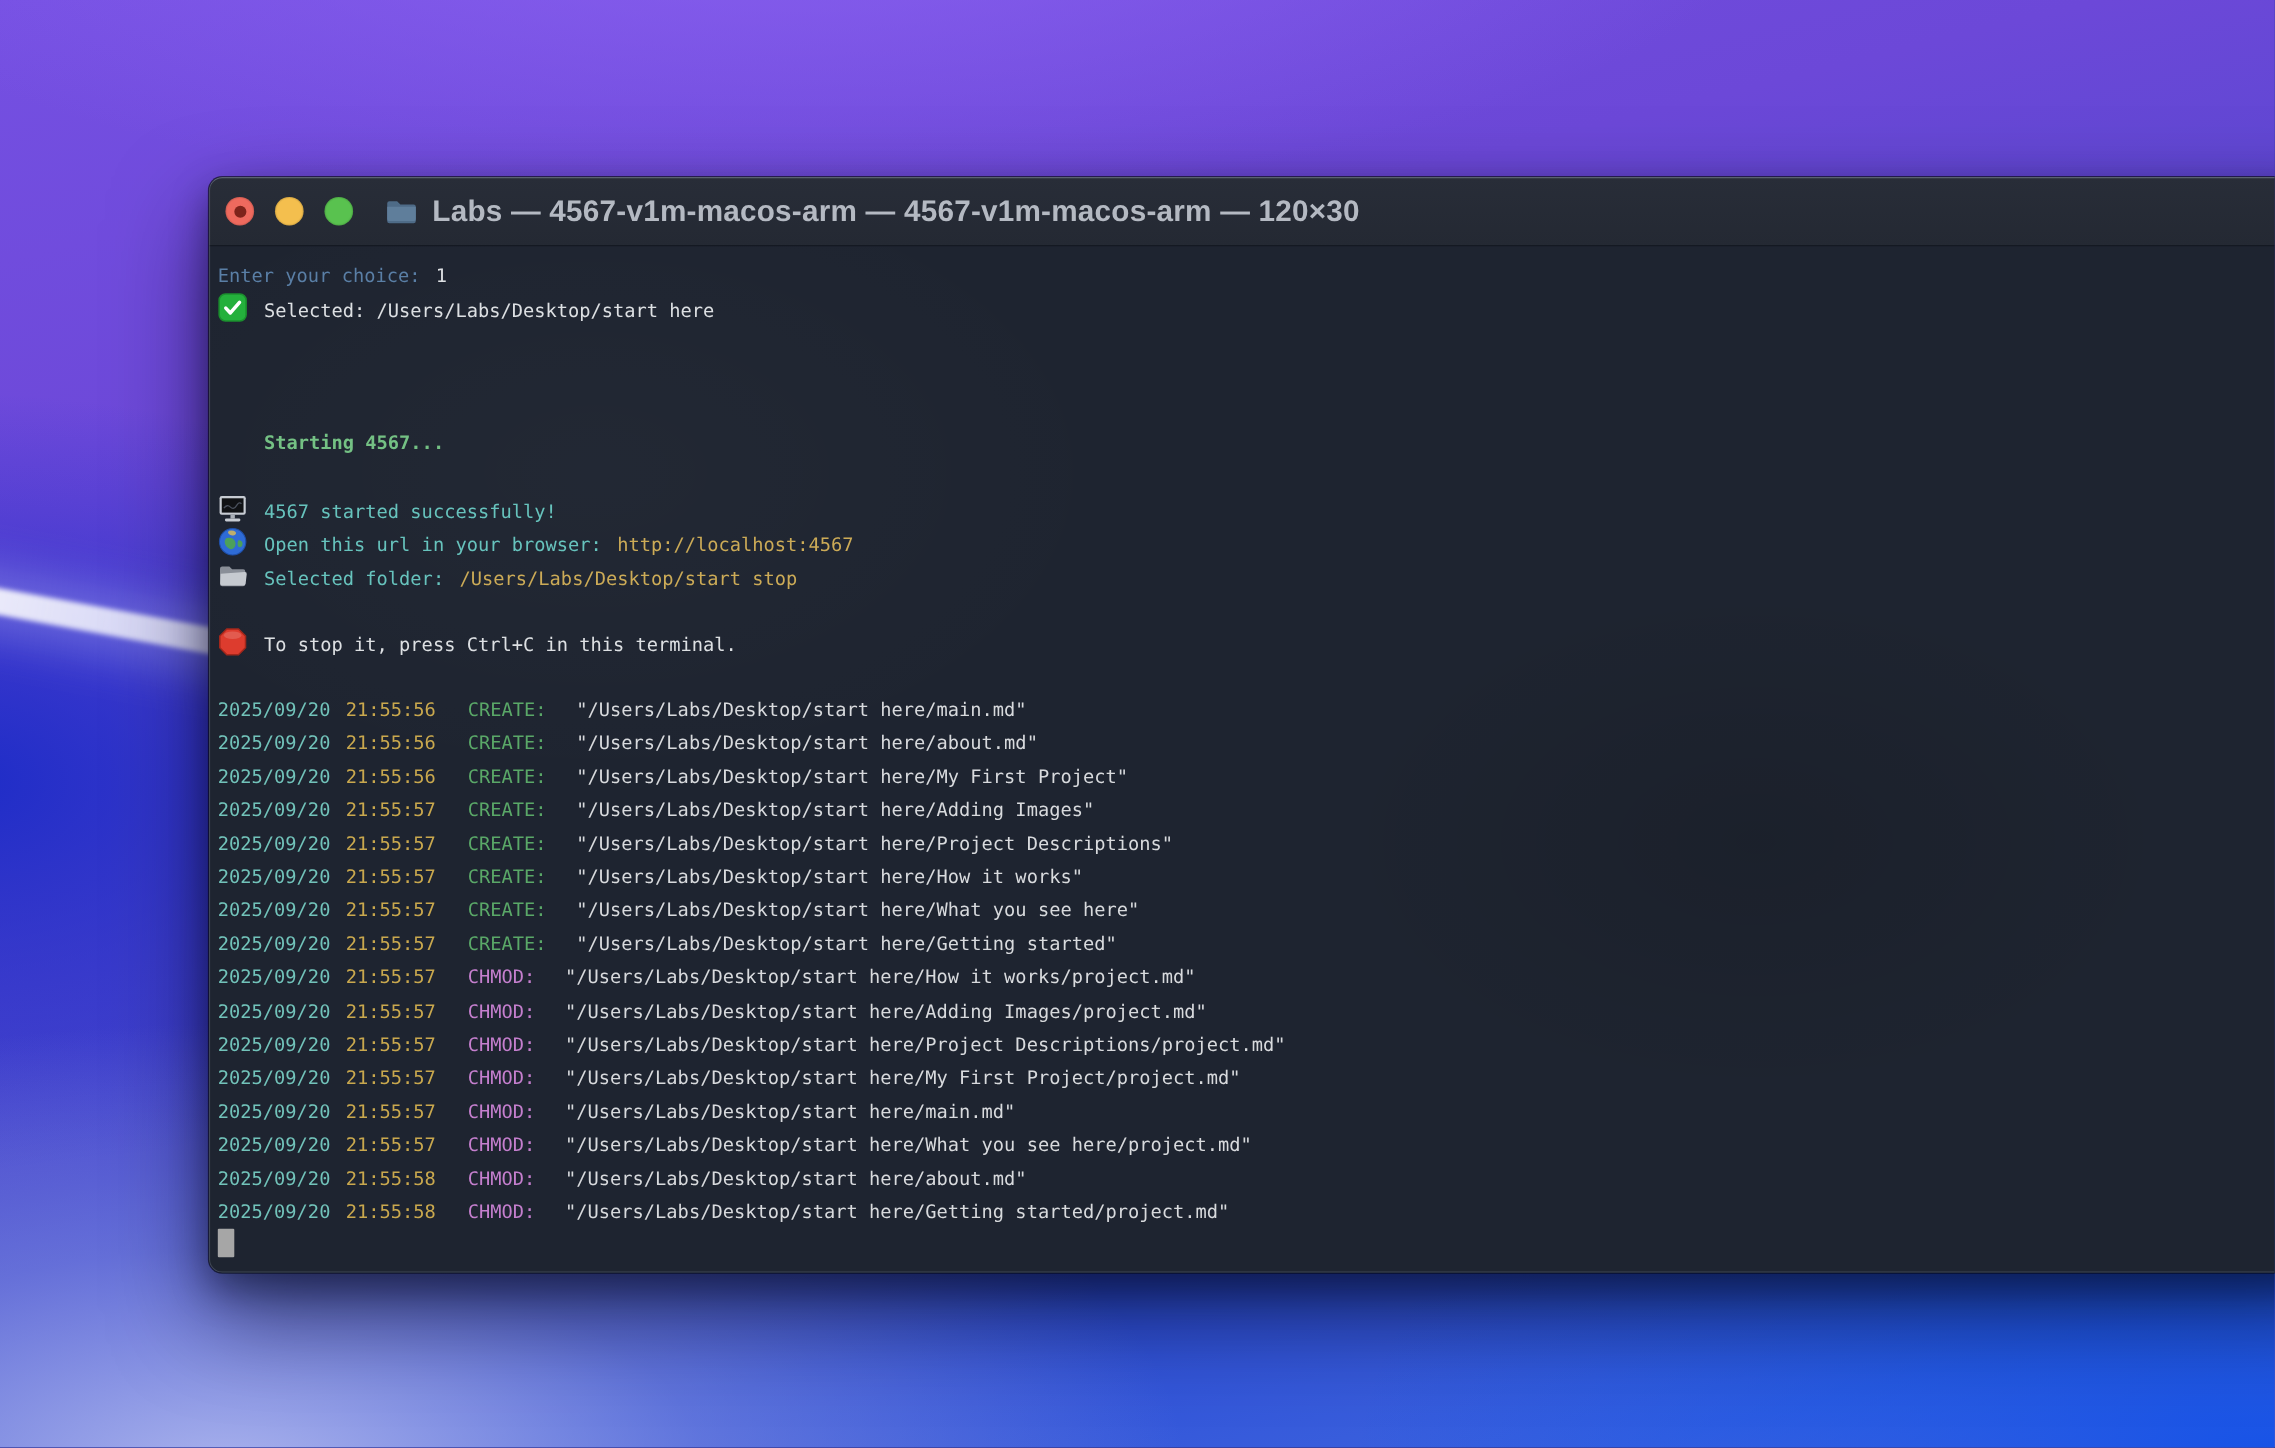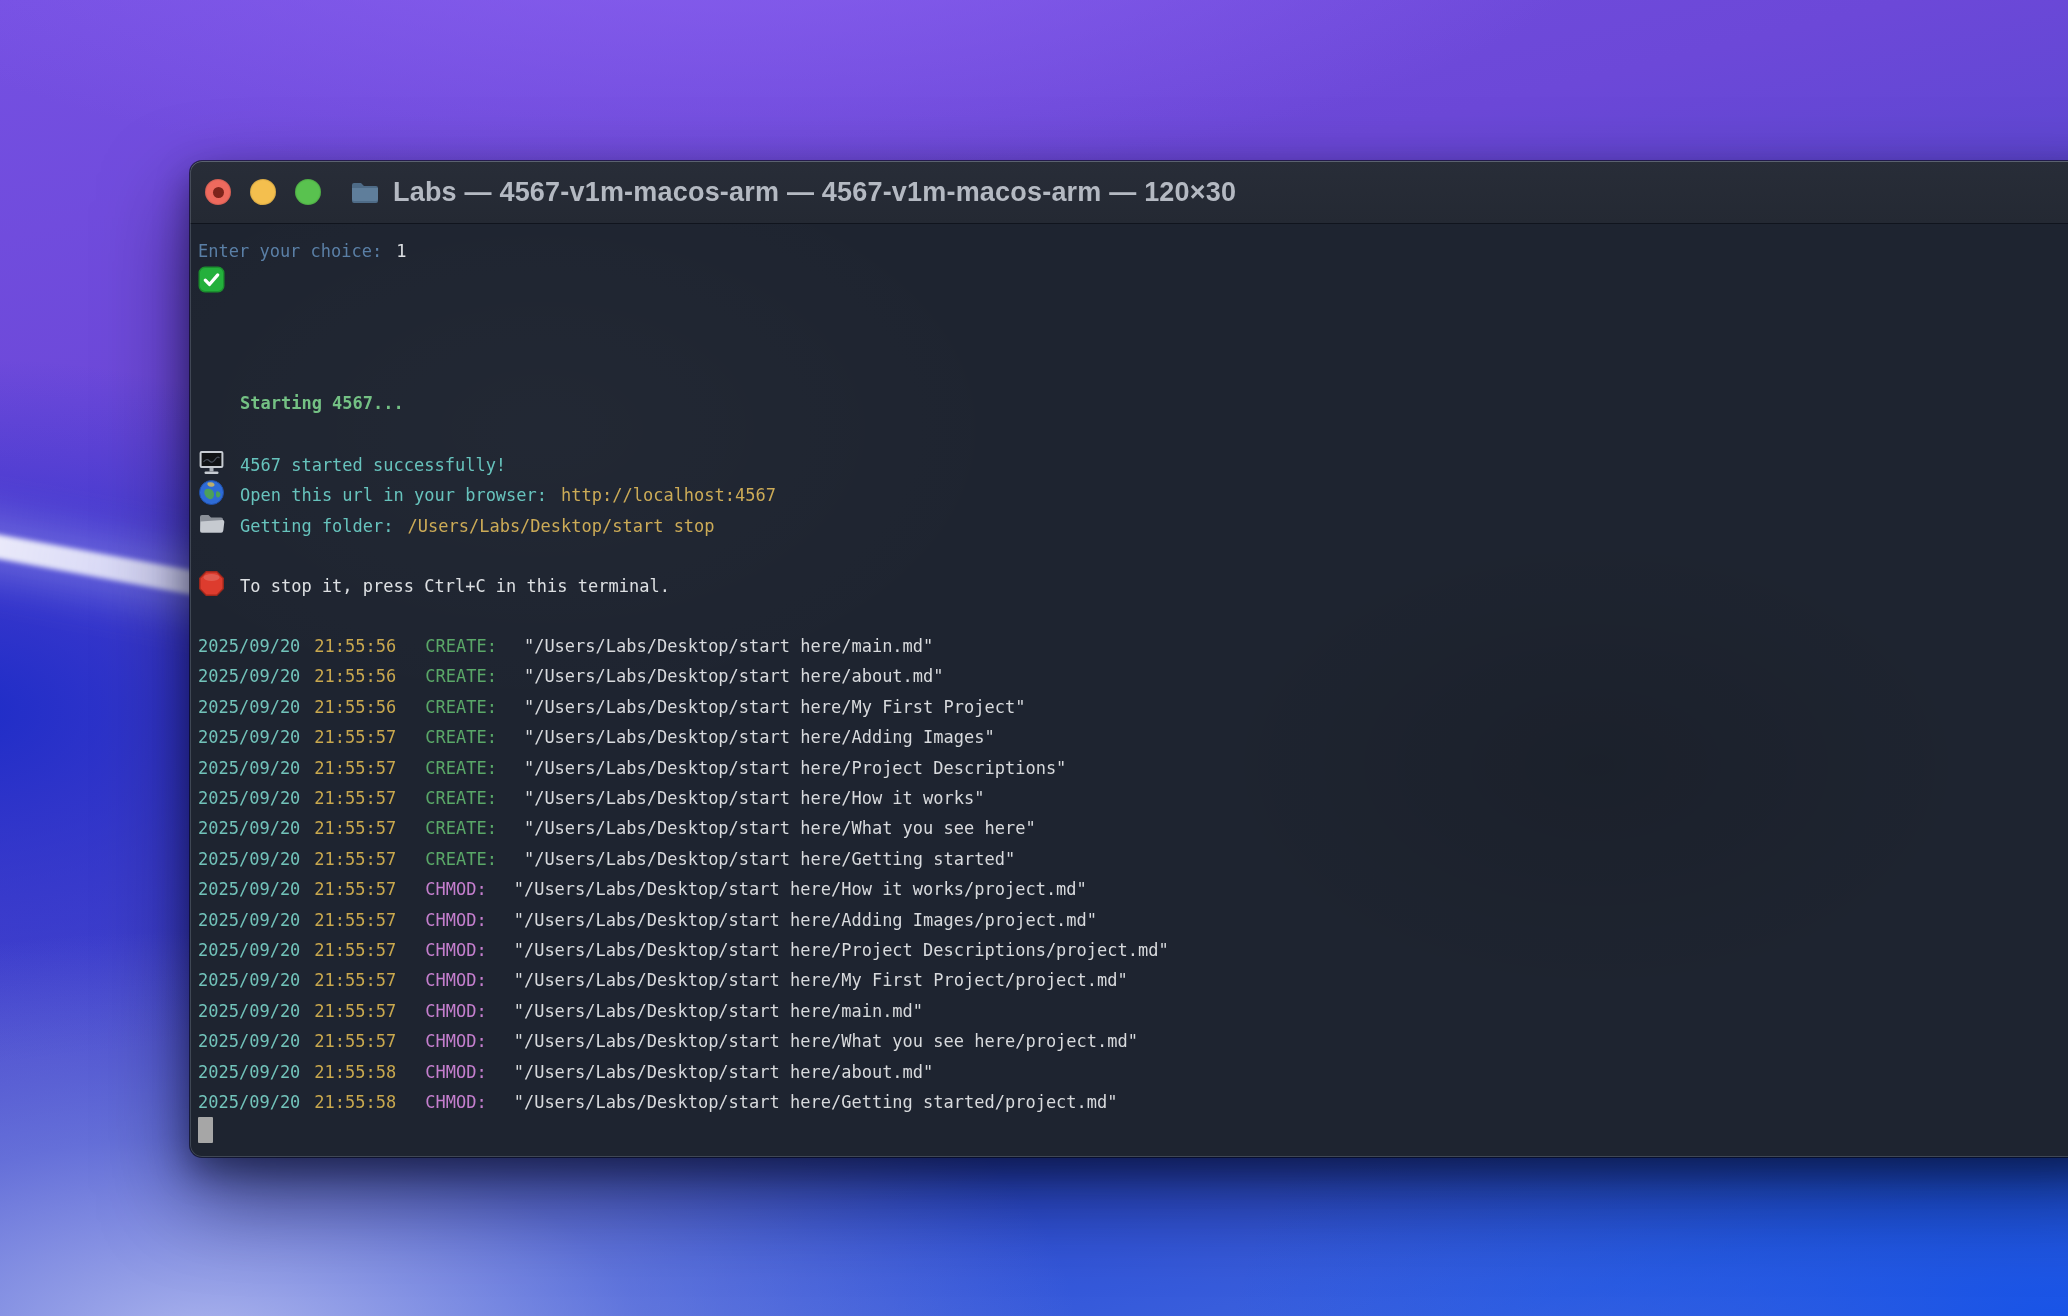--- a/index.html
+++ b/index.html
@@ -116,21 +116,21 @@
       </div>
     </div>
 
     <div class="screen">
 
       <div class="row"><span class="c-prompt gap">Enter your choice:</span><span class="c-white">1</span></div>
 
       <div class="row"><span class="icn"><svg width="27" height="27" viewBox="0 0 26 26">
               <rect x="1.2" y="1.2" width="23.6" height="23.6" rx="5.5" fill="#24b03c" stroke="#1b8f2e" stroke-width="1.4"></rect>
               <path d="M7 13.6 l4 4.2 L19 8.6" fill="none" stroke="#ffffff" stroke-width="3.1" stroke-linecap="round" stroke-linejoin="round"></path>
-            </svg></span></div>
+            </svg></span><span class="c-white">Selected: /Users/Labs/Desktop/start here</span></div>
 
       <div class="row"></div>
       <div class="row"></div>
       <div class="row"></div>
 
       <div class="row indent"><span class="c-green-b">Starting 4567...</span></div>
 
       <div class="row"></div>
 
       <div class="row"><span class="icn"><svg width="27" height="27" viewBox="0 0 27 27">
@@ -144,21 +144,21 @@
       <div class="row"><span class="icn"><svg width="27" height="27" viewBox="0 0 27 27">
               <circle cx="13.5" cy="13.5" r="12" fill="#2e6bd6" stroke="#1f4fa8" stroke-width="1"></circle>
               <path d="M10 3.5 q4 -1 6 1 q1.5 2 -1 3 q-3 1 -5 -1 q-1.5 -1.5 0 -3z" fill="#bcae6e"></path>
               <path d="M8 10 q5 -1 7 2 q2 3 0.5 6 q-1.5 3 -4.5 2 q-3.5 -1.5 -4.5 -5 q-0.8 -3.5 1.5 -5z" fill="#4ca05a"></path>
               <path d="M19 12 q3 0.5 3.5 3 q0.3 2.5 -2 3.5 q-2 0.5 -2.5 -2 q-0.5 -3 1 -4.5z" fill="#4ca05a"></path>
             </svg></span><span class="c-cyan gap">Open this url in your browser:</span><span class="c-yellow">http://localhost:4567</span></div>
 
       <div class="row"><span class="icn"><svg width="27" height="27" viewBox="0 0 27 27">
               <path d="M2 7 a2 2 0 0 1 2-2 h6.5 l2.5 2.5 h10 a2 2 0 0 1 2 2 v11.5 a2 2 0 0 1 -2 2 H4 a2 2 0 0 1 -2 -2 z" fill="#8a8f98"></path>
               <path d="M2.6 11.5 l21.8 -1.5 a1.8 1.8 0 0 1 1.9 2 l-1 8.5 a2 2 0 0 1 -2 1.8 H4.2 a2 2 0 0 1 -2 -1.9 z" fill="#c6cad0"></path>
-            </svg></span><span class="c-cyan gap">Getting folder:</span><span class="c-yellow">/Users/Labs/Desktop/start stop</span></div>
+            </svg></span><span class="c-cyan gap">Selected folder:</span><span class="c-yellow">/Users/Labs/Desktop/start stop</span></div>
 
       <div class="row"></div>
 
       <div class="row"><span class="icn"><svg width="27" height="27" viewBox="0 0 27 27">
               <polygon points="8.2,1.8 18.8,1.8 25.2,8.2 25.2,18.8 18.8,25.2 8.2,25.2 1.8,18.8 1.8,8.2" fill="#dd3c2e" stroke="#a2271b" stroke-width="1.4"></polygon>
               <ellipse cx="13.5" cy="7.5" rx="8" ry="3.4" fill="rgba(255,255,255,0.16)"></ellipse>
             </svg></span><span class="c-white">To stop it, press Ctrl+C in this terminal.</span></div>
 
       <div class="row"></div>
 

